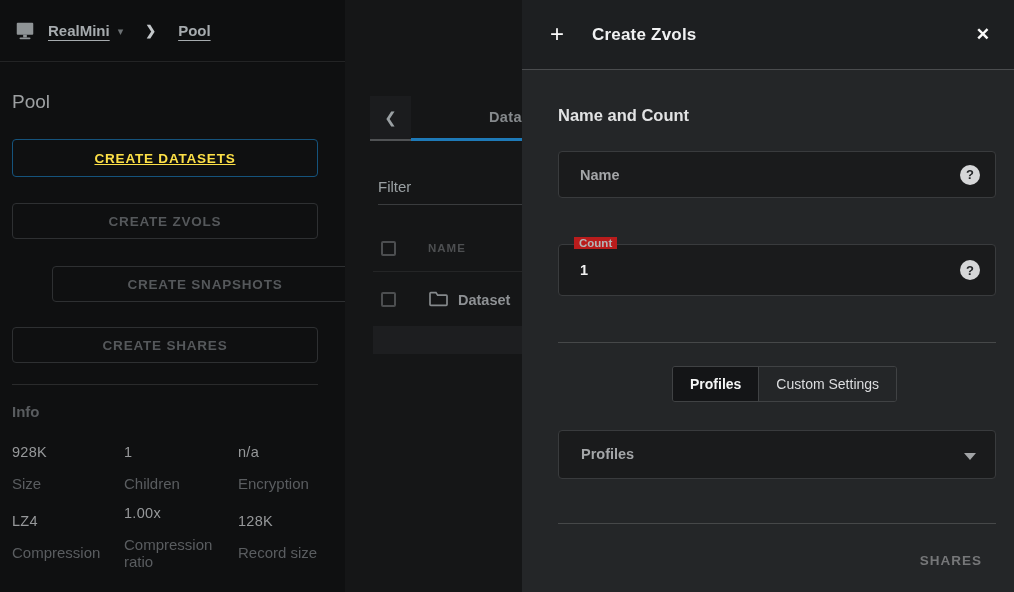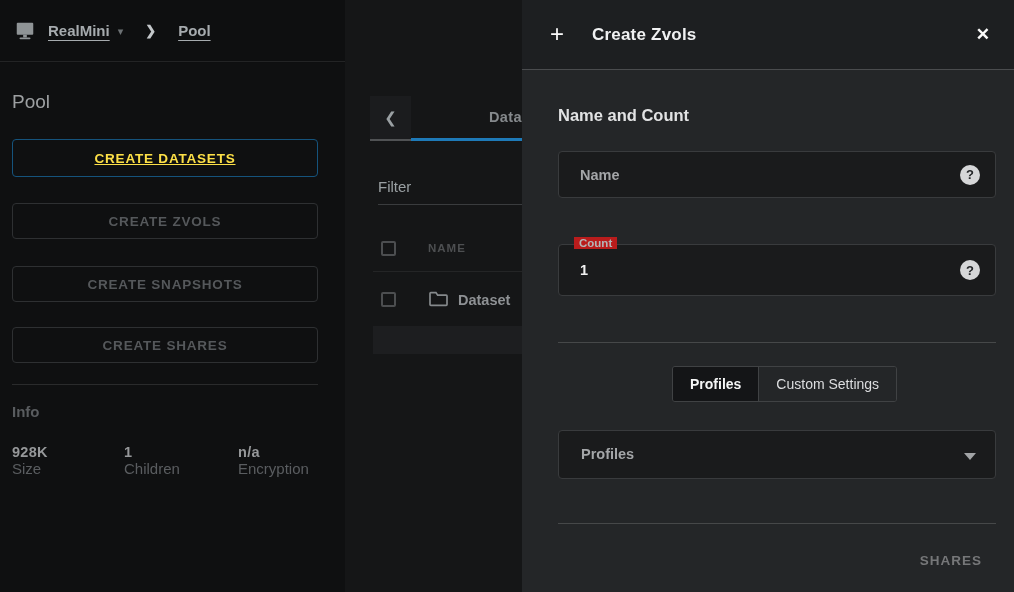--- a/index.html
+++ b/index.html
@@ -31,22 +31,22 @@
     background:transparent; border:1px solid #2e3032; border-radius:4px;
     color:#55585b; font-size:13.5px; font-weight:700; letter-spacing:.8px;
     font-family:"Liberation Sans", sans-serif; cursor:pointer;
   }
   .lp-btn.primary { border-color:#15537c; color:#fde047;text-decoration:underline; }
   .lp-divider { position:absolute; left:12px; right:27px; top:321px; border-top:1px solid #2a2b2c; }
   .info-heading { position:absolute; left:12px; top:340px; color:#595c5f; font-size:15px; font-weight:700; }
   .stats-row { position:absolute; left:12px; right:10px; display:grid; grid-template-columns:112px 114px 1fr; }
   .stats-row.r1 { top:381px; }
   .stats-row.r2 { top:442px; }
-  .stat-value { color:#96989a; font-size:14.5px; font-weight:700; letter-spacing:.3px; }
-  .stat-label { color:#5a5d60; font-size:15px; margin-top:0; line-height:17px; max-width:112px; }
+  .stat-value { color:#96989a; font-size:14.5px; font-weight:400; letter-spacing:.3px; }
+  .stat-label { color:#5a5d60; font-size:15px; margin-top:15px; line-height:17px; max-width:112px; }
   
   .mid-panel { position:absolute; left:345px; top:0; width:177px; bottom:0; background:#151617; }
   .back-cell {
     position:absolute; left:25px; top:96px; width:41px; height:45px;
     background:#1b1c1e; border-bottom:2px solid #505254;
     display:flex; align-items:center; justify-content:center;
     color:#9aa0a3; font-size:15px; cursor:pointer;
   }
   .data-tab {
     position:absolute; left:66px; top:96px; right:0; height:45px;
@@ -147,41 +147,55 @@
   <span class="crumb-caret">▾</span>
   <span class="crumb-sep">❯</span>
   <span class="crumb-link">Pool</span>
 </div>
 
 <div class="left-panel">
   <div class="pool-title">Pool</div>
 
   <button class="lp-btn primary" style="top:76px; height:38px;">CREATE DATASETS</button>
   <button class="lp-btn" style="top:140px;">CREATE ZVOLS</button>
-  <button class="lp-btn" style="top:203px;">CREATE SNAPSHOTS</button>
+  <button class="lp-btn" style="top:203px;margin-left:40px;">CREATE SNAPSHOTS</button>
   <button class="lp-btn" style="top:264px;">CREATE SHARES</button>
 
   <div class="lp-divider"></div>
   <div class="info-heading">Info</div>
 
   <div class="stats-row r1">
     <div>
       <div class="stat-value">928K</div>
       <div class="stat-label">Size</div>
     </div>
     <div>
       <div class="stat-value">1</div>
       <div class="stat-label">Children</div>
     </div>
     <div>
       <div class="stat-value">n/a</div>
       <div class="stat-label">Encryption</div>
     </div>
   </div>
 
+  <div class="stats-row r2">
+    <div style="padding-top:8px;">
+      <div class="stat-value">LZ4</div>
+      <div class="stat-label">Compression</div>
+    </div>
+    <div>
+      <div class="stat-value">1.00x</div>
+      <div class="stat-label">Compression ratio</div>
+    </div>
+    <div style="padding-top:8px;">
+      <div class="stat-value">128K</div>
+      <div class="stat-label">Record size</div>
+    </div>
+  </div>
 </div>
 
 <div class="mid-panel">
   <div class="back-cell">
     <span>❮</span>
   </div>
   <div class="data-tab">
     <span class="data-tab-label">Data</span>
   </div>
 

